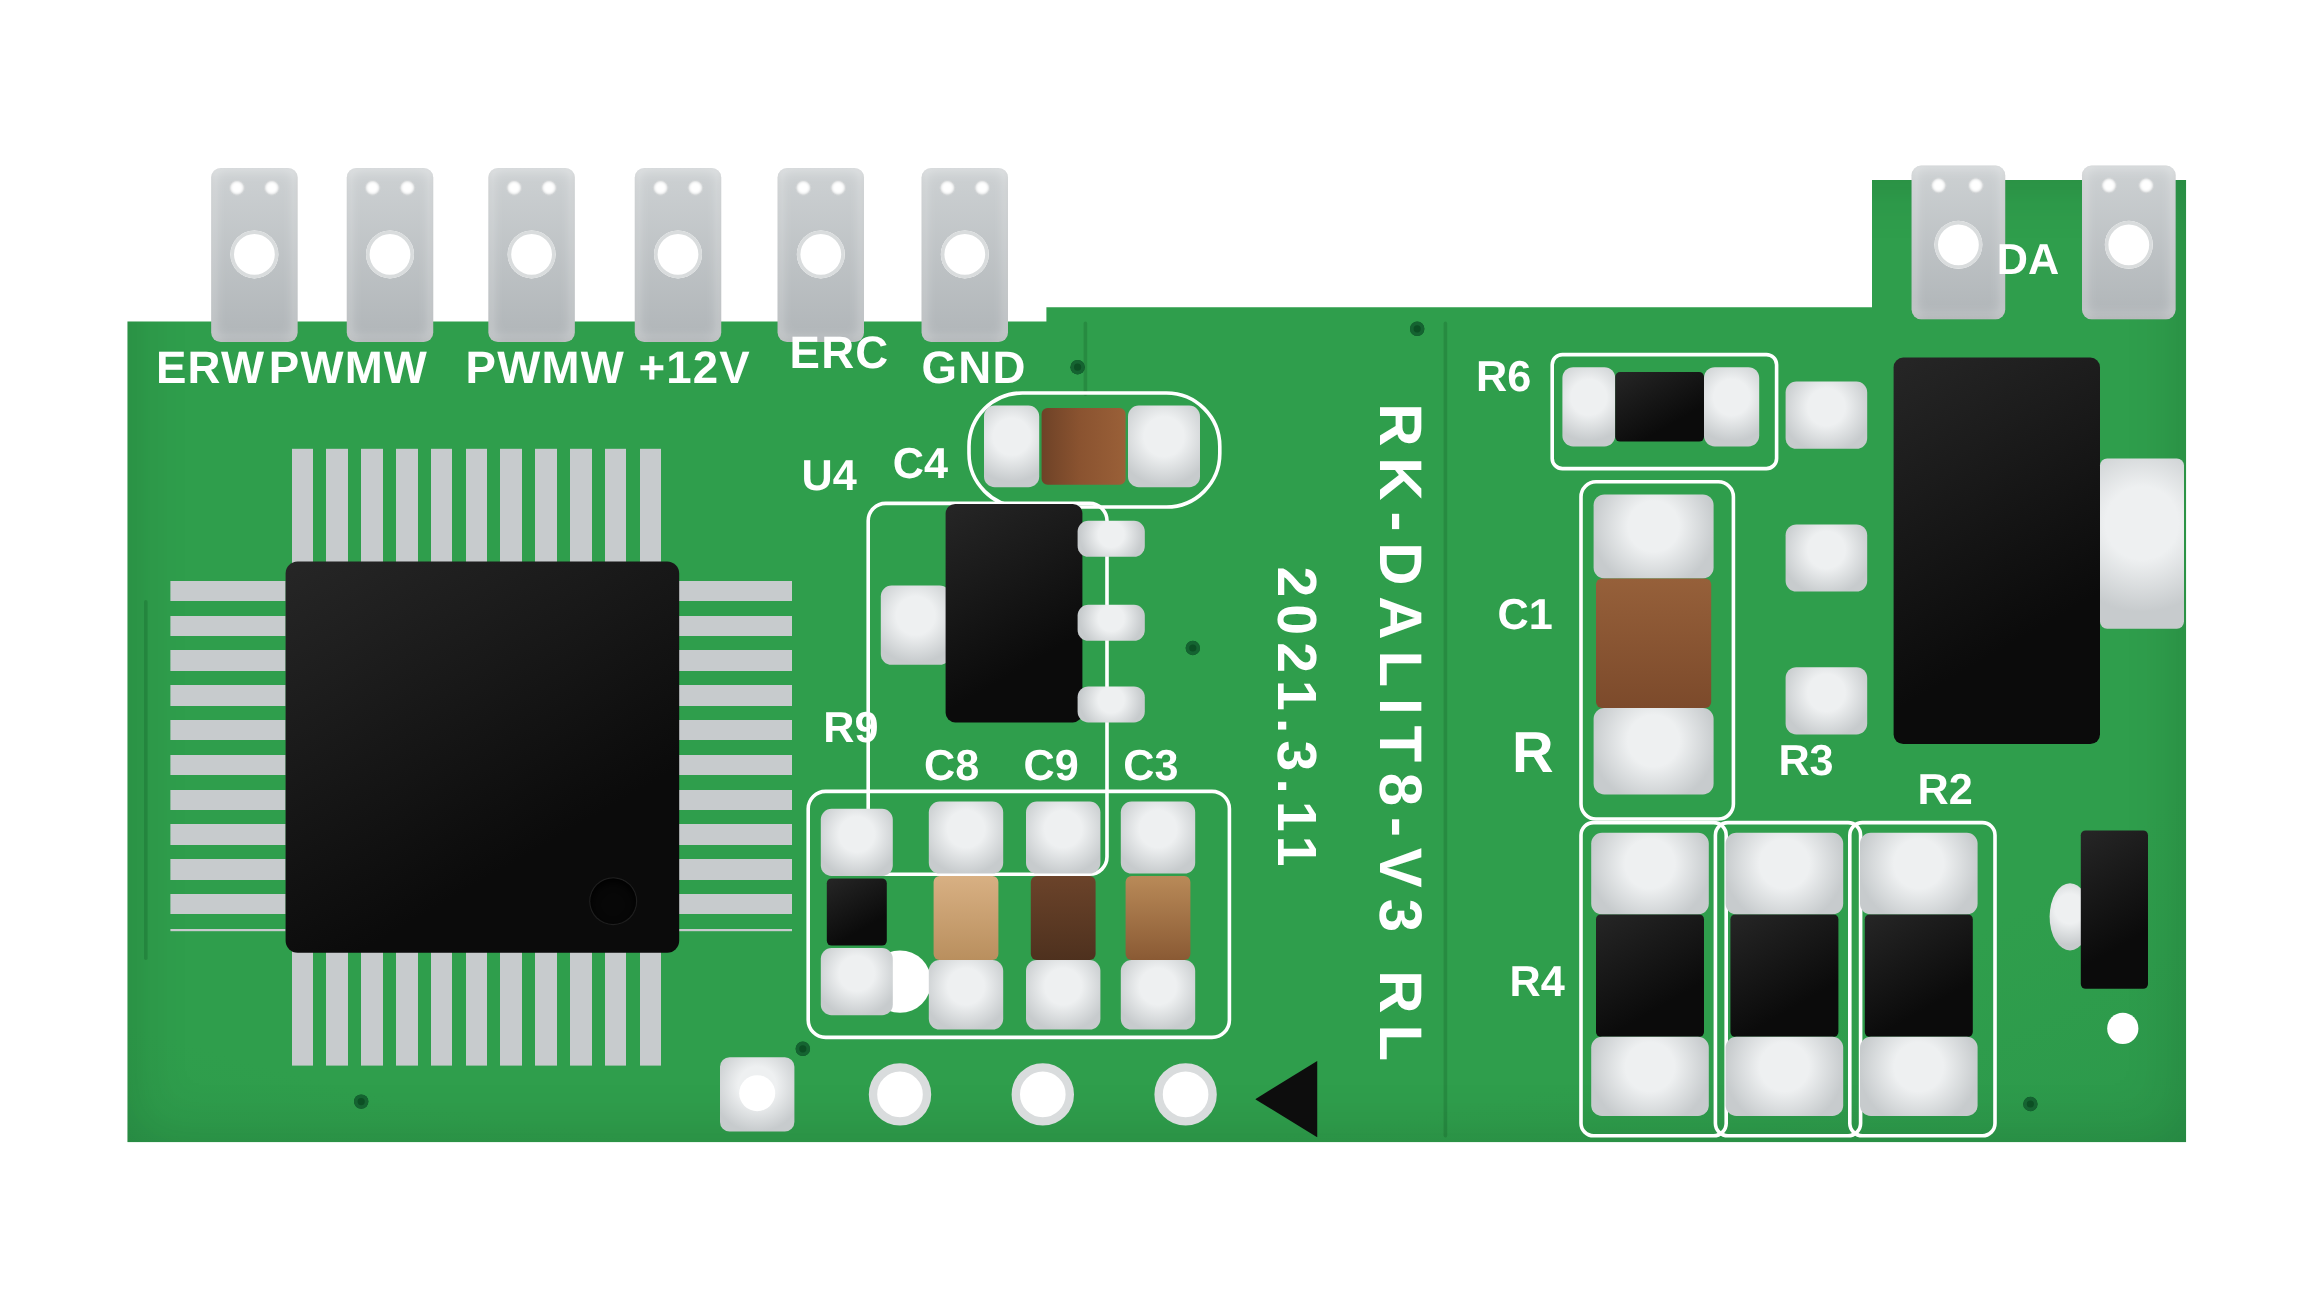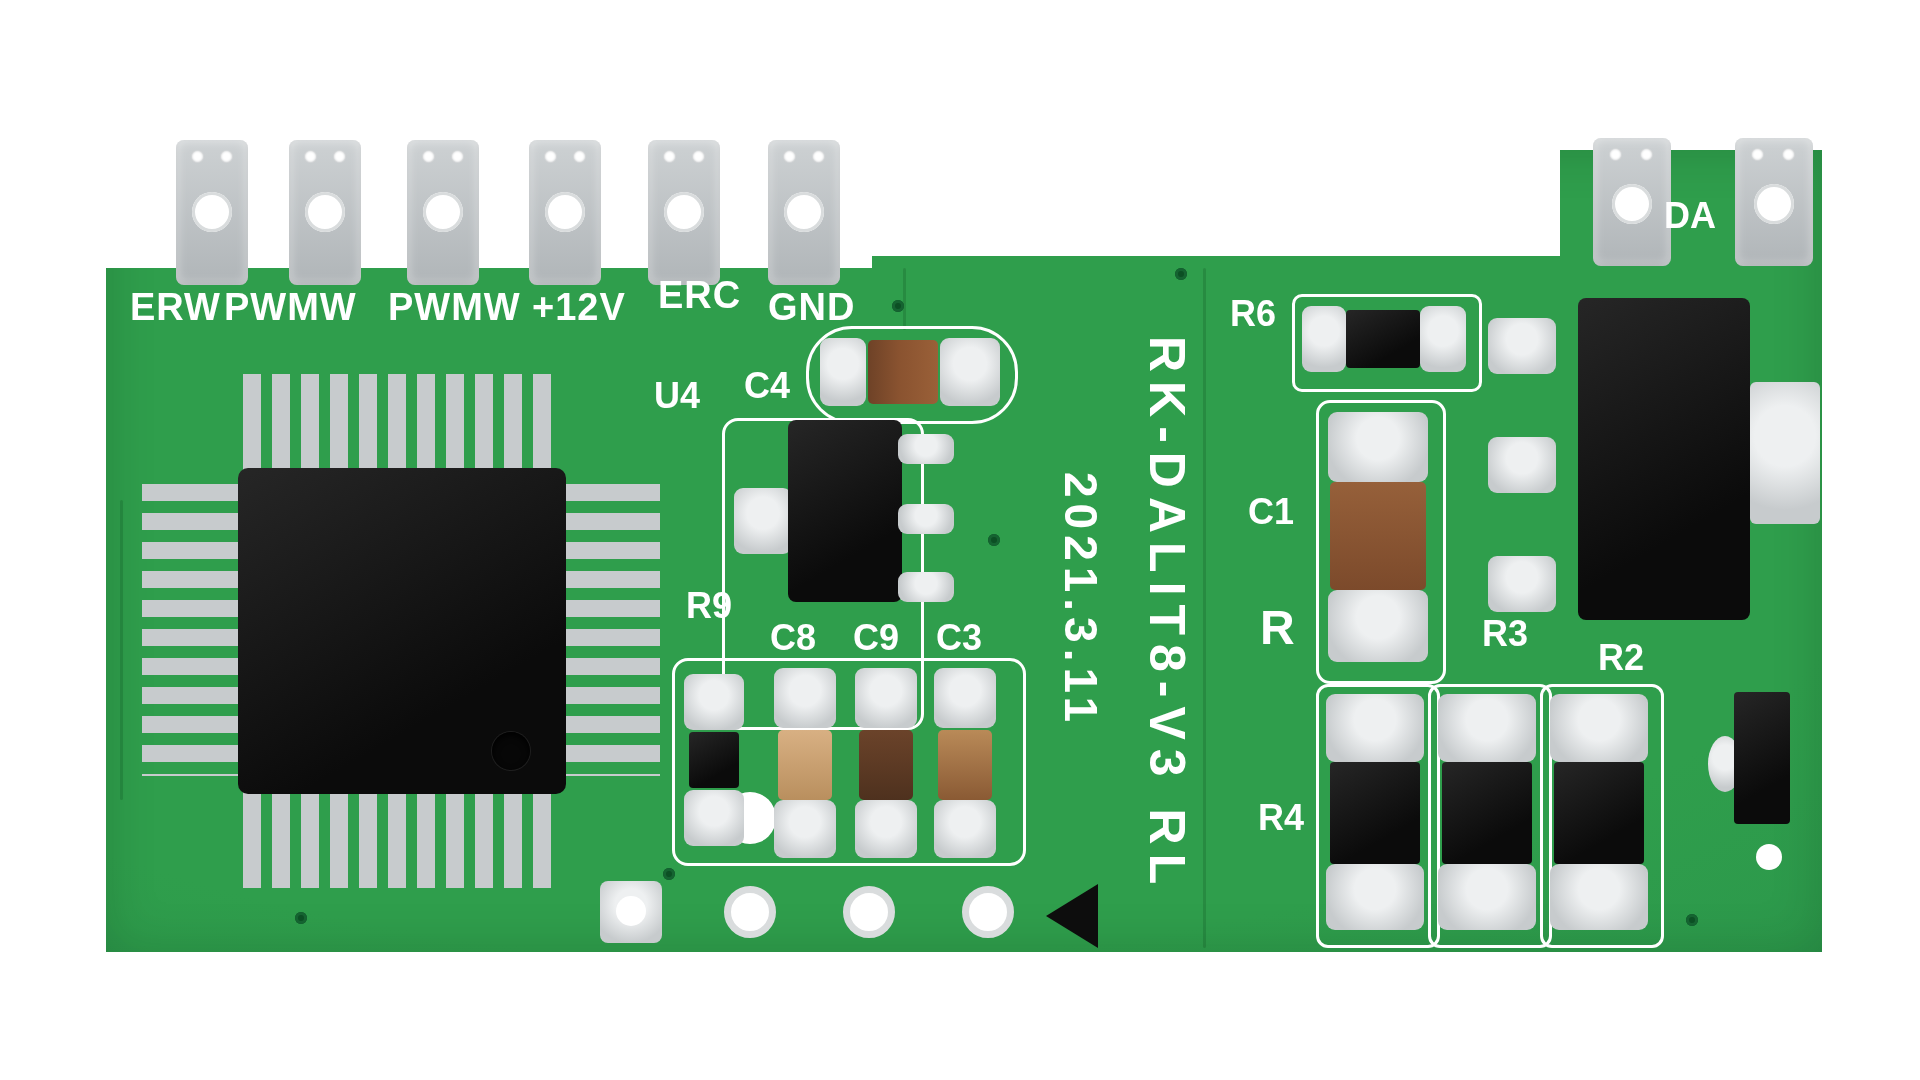--- a/index.html
+++ b/index.html
@@ -113,21 +113,21 @@
   <div class="black" style="left:238px;top:468px;width:328px;height:326px;border-radius:10px"></div>
   <div class="dot" style="left:492px;top:732px;width:38px;height:38px;background:#070707;box-shadow:inset 0 3px 7px #000,0 0 0 1px #1f1f1f"></div>
   <div class="hole" style="left:724px;top:792px;width:52px;height:52px"></div>
 
   <div class="outline" style="left:722px;top:418px;width:196px;height:306px;border-radius:16px"></div>
   <div class="pad" style="left:734px;top:488px;width:58px;height:66px"></div>
   <div class="black" style="left:788px;top:420px;width:114px;height:182px;border-radius:8px"></div>
   <div class="pad" style="left:898px;top:434px;width:56px;height:30px"></div>
   <div class="pad" style="left:898px;top:504px;width:56px;height:30px"></div>
   <div class="pad" style="left:898px;top:572px;width:56px;height:30px"></div>
-  <span class="sk t36" style="left:654px;top:378px">U4</span>
+  <span class="sk t36" style="left:668px;top:378px">U4</span>
 
   <div class="outline" style="left:806px;top:326px;width:206px;height:92px;border-radius:46px"></div>
   <div class="pad" style="left:820px;top:338px;width:46px;height:68px"></div>
   <div class="cap" style="left:868px;top:340px;width:70px;height:64px;background:linear-gradient(90deg,#6e4227,#8a5330 45%,#9a6038)"></div>
   <div class="pad" style="left:940px;top:338px;width:60px;height:68px"></div>
   <span class="sk t36" style="left:744px;top:368px">C4</span>
 
   <div class="outline" style="left:672px;top:658px;width:348px;height:202px;border-radius:16px"></div>
   <span class="sk t36" style="left:686px;top:588px">R9</span>
   <span class="sk t36" style="left:770px;top:620px">C8</span>

